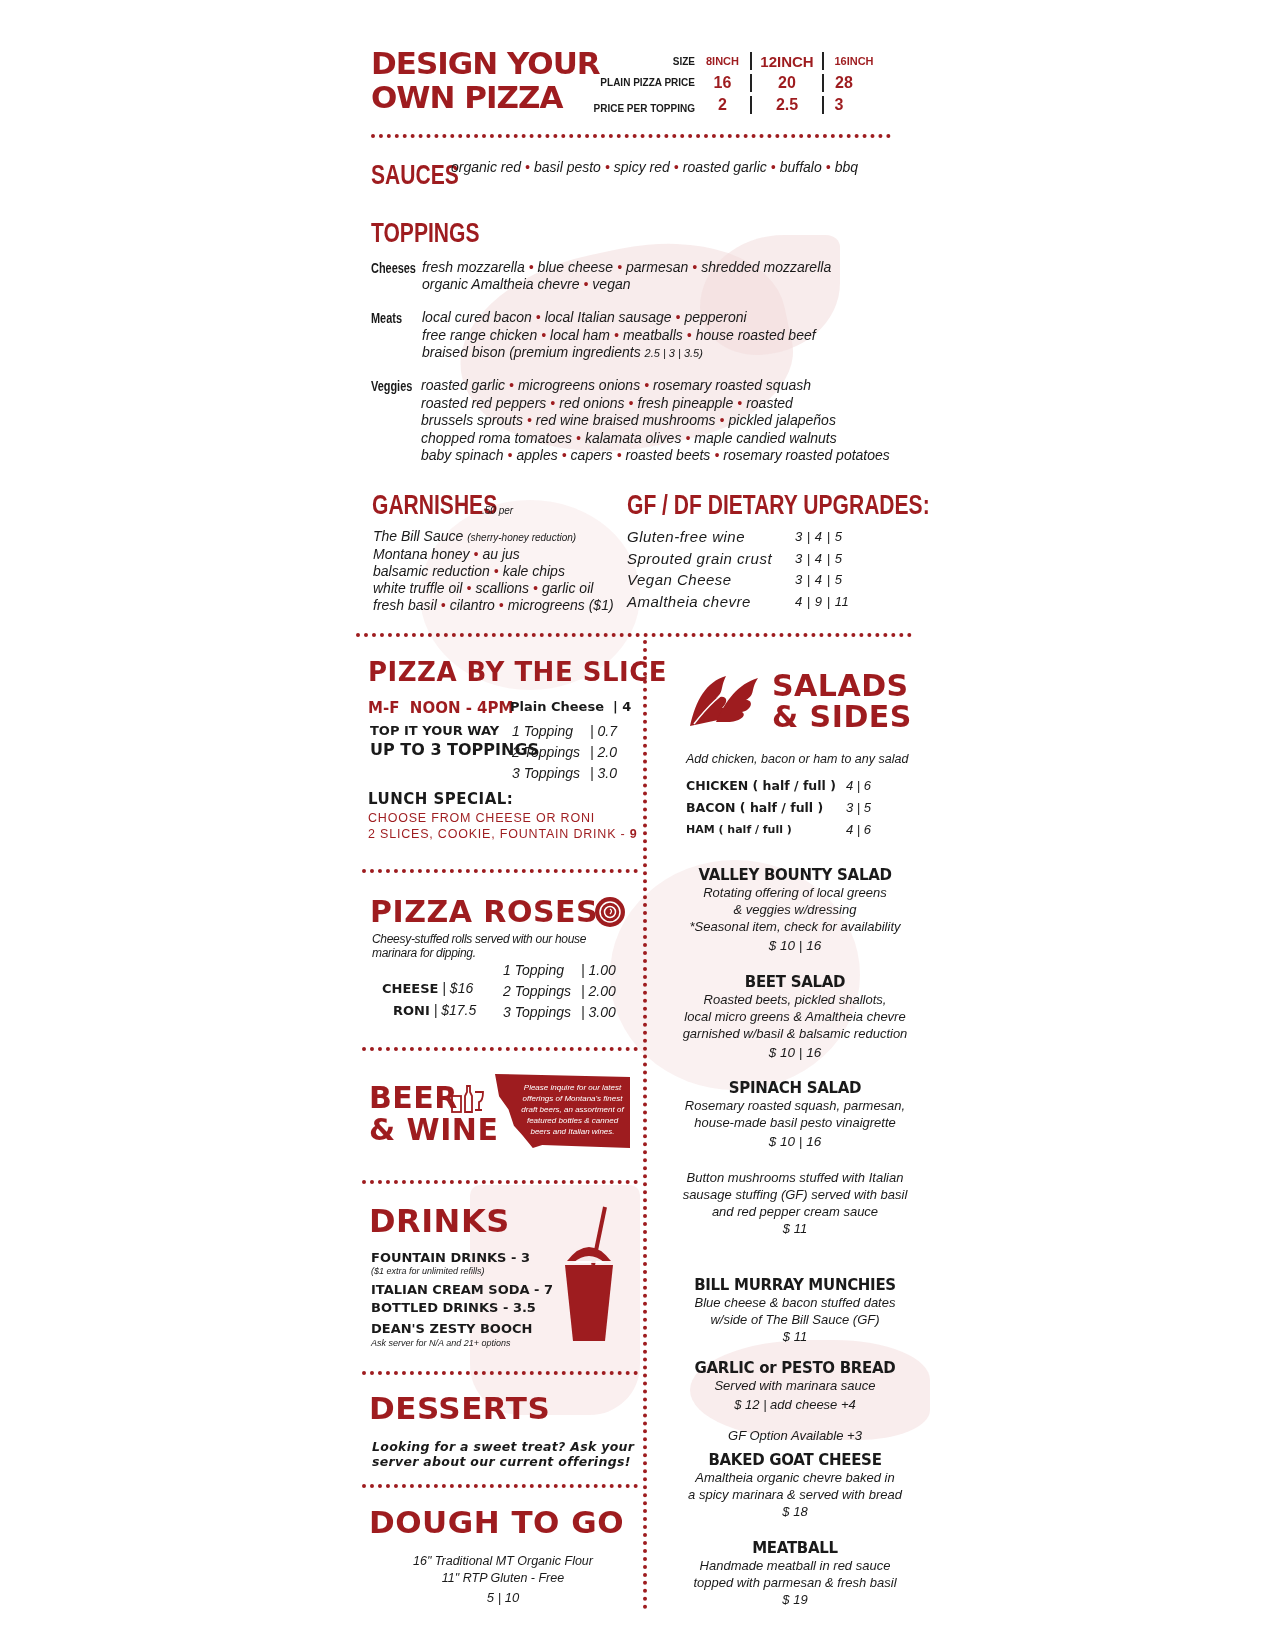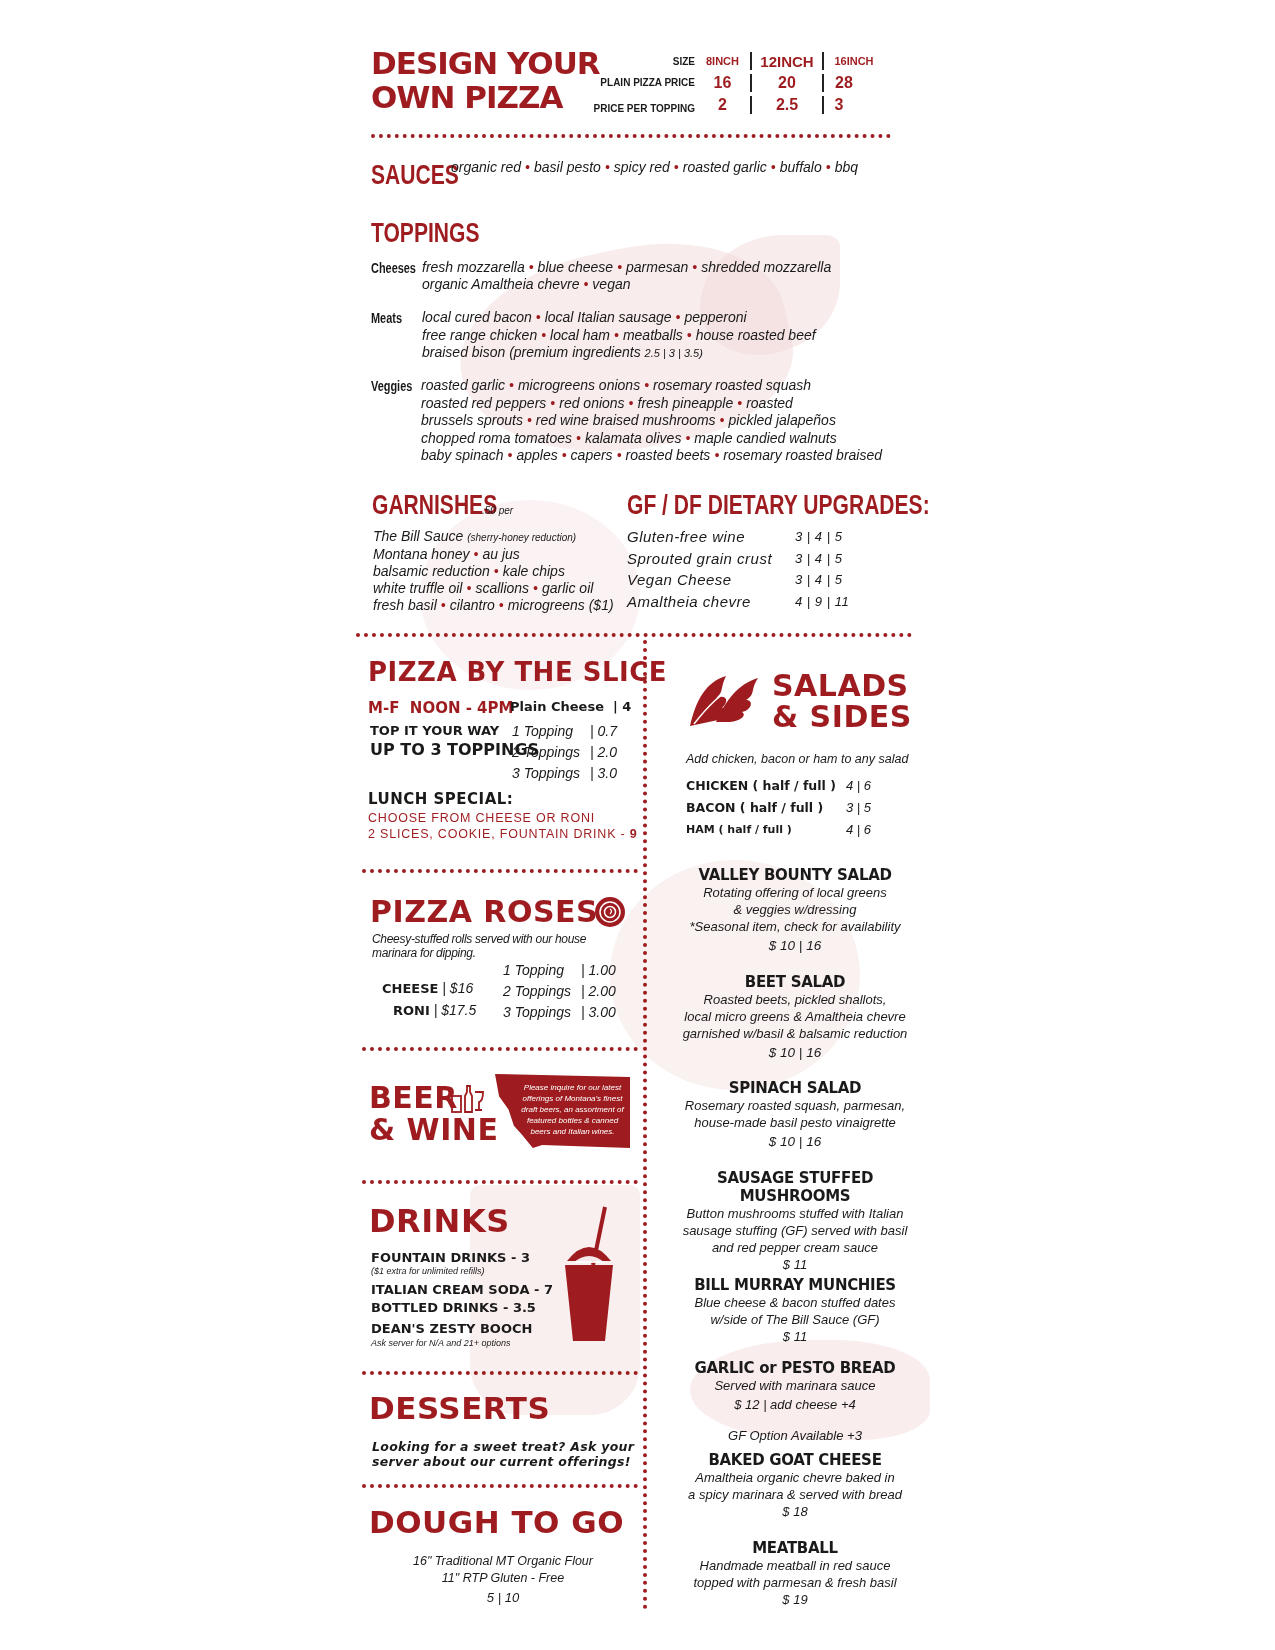--- a/index.html
+++ b/index.html
@@ -84,21 +84,21 @@
   <div class="line"><span>free range chicken</span><span class="bullet">•</span><span>local ham</span><span class="bullet">•</span><span>meatballs</span><span class="bullet">•</span><span>house roasted beef</span></div>
   <div class="line"><span>braised bison (premium ingredients</span> <span style="font-size:11px;">2.5 | 3 | 3.5)</span></div>
 </div>
 
 <div class="abs h-cond" style="left:371px;top:378px;font-size:14px;color:#1a1a1a;">Veggies</div>
 <div class="abs ital" style="left:421px;top:377px;font-size:14px;line-height:17.6px;">
   <div class="line"><span>roasted garlic</span><span class="bullet">•</span><span>microgreens onions</span><span class="bullet">•</span><span>rosemary roasted squash</span></div>
   <div class="line"><span>roasted red peppers</span><span class="bullet">•</span><span>red onions</span><span class="bullet">•</span><span>fresh pineapple</span><span class="bullet">•</span><span>roasted</span></div>
   <div class="line"><span>brussels sprouts</span><span class="bullet">•</span><span>red wine braised mushrooms</span><span class="bullet">•</span><span>pickled jalapeños</span></div>
   <div class="line"><span>chopped roma tomatoes</span><span class="bullet">•</span><span>kalamata olives</span><span class="bullet">•</span><span>maple candied walnuts</span></div>
-  <div class="line"><span>baby spinach</span><span class="bullet">•</span><span>apples</span><span class="bullet">•</span><span>capers</span><span class="bullet">•</span><span>roasted beets</span><span class="bullet">•</span><span>rosemary roasted braised</span></div>
+  <div class="line"><span>baby spinach</span><span class="bullet">•</span><span>apples</span><span class="bullet">•</span><span>capers</span><span class="bullet">•</span><span>roasted beets</span><span class="bullet">•</span><span>rosemary roasted potatoes</span></div>
 </div>
 
 <div class="abs h-cond" style="left:372px;top:490px;font-size:27px;">GARNISHES</div>
 <div class="abs ital" style="left:482px;top:505px;font-size:10px;">.50 per</div>
 <div class="abs ital" style="left:373px;top:528px;font-size:14px;line-height:17px;">
   <div class="line"><span>The Bill Sauce</span> <span style="font-size:10px;">(sherry-honey reduction)</span></div>
   <div class="line"><span>Montana honey</span><span class="bullet">•</span><span>au jus</span></div>
   <div class="line"><span>balsamic reduction</span><span class="bullet">•</span><span>kale chips</span></div>
   <div class="line"><span>white truffle oil</span><span class="bullet">•</span><span>scallions</span><span class="bullet">•</span><span>garlic oil</span></div>
   <div class="line"><span>fresh basil</span><span class="bullet">•</span><span>cilantro</span><span class="bullet">•</span><span>microgreens ($1)</span></div>
@@ -285,21 +285,20 @@
   <div class="item-desc">garnished w/basil &amp; balsamic reduction</div>
   <div class="item-desc" style="font-size:13.5px;margin-top:2px;">$ 10 | 16</div>
 </div>
 <div class="abs center" style="left:660px;top:1079px;width:270px;">
   <div class="item-title">SPINACH SALAD</div>
   <div class="item-desc">Rosemary roasted squash, parmesan,</div>
   <div class="item-desc">house-made basil pesto vinaigrette</div>
   <div class="item-desc" style="font-size:13.5px;margin-top:2px;">$ 10 | 16</div>
 </div>
 <div class="abs center" style="left:660px;top:1169px;width:270px;">
-  <div class="item-title">SAUSAGE STUFFED MUSHROOMS</div>
   <div class="item-desc">Button mushrooms stuffed with Italian</div>
   <div class="item-desc">sausage stuffing (GF) served with basil</div>
   <div class="item-desc">and red pepper cream sauce</div>
   <div class="item-desc">$ 11</div>
 </div>
 <div class="abs center" style="left:660px;top:1276px;width:270px;">
   <div class="item-title">BILL MURRAY MUNCHIES</div>
   <div class="item-desc">Blue cheese &amp; bacon stuffed dates</div>
   <div class="item-desc">w/side of The Bill Sauce (GF)</div>
   <div class="item-desc">$ 11</div>

